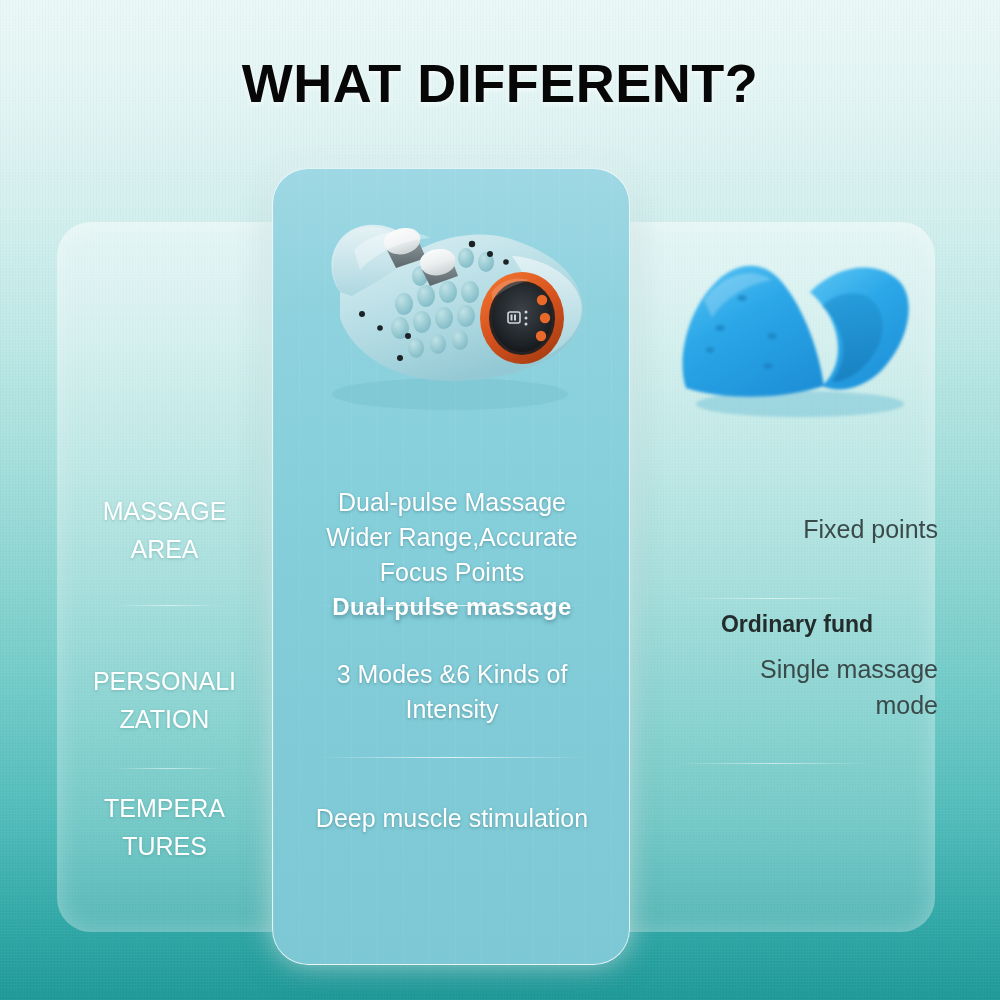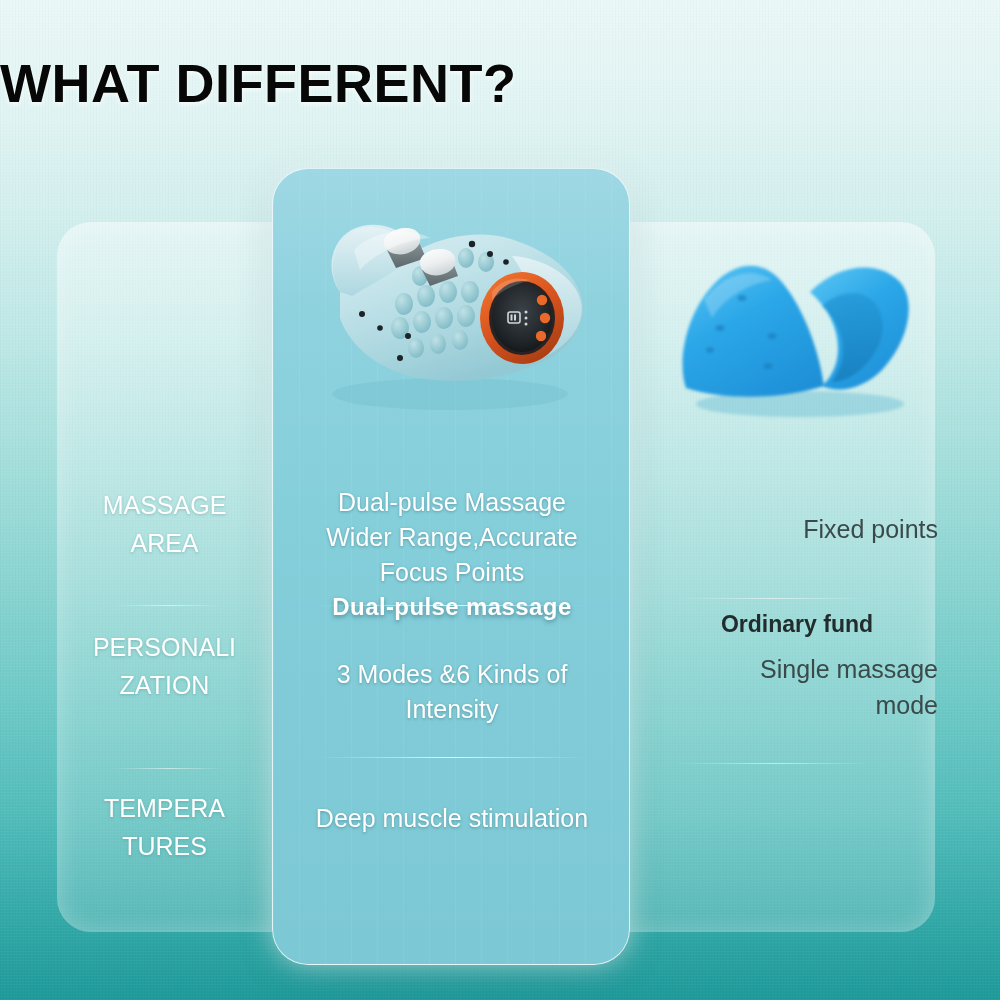--- a/index.html
+++ b/index.html
@@ -24,21 +24,21 @@
   #noise {
     position:absolute; inset:0; pointer-events:none; opacity:.055;
     background-image:
       repeating-linear-gradient(0deg, rgba(255,255,255,.5) 0 1px, rgba(0,0,0,.0) 1px 3px),
       repeating-linear-gradient(90deg, rgba(0,0,0,.35) 0 1px, rgba(0,0,0,0) 1px 3px);
   }
 
   
   #title {
     position:absolute; left:0; top:52px; width:1000px;
-    text-align:left;
+    text-align:center;
     font-size:54px; font-weight:bold; letter-spacing:.5px;
     color:#070707;
     text-shadow:0 2px 5px rgba(255,255,255,.75);
   }
 
   
   #panel {
     position:absolute; left:57px; top:222px; width:878px; height:710px;
     border-radius:34px;
     background:linear-gradient(180deg,
@@ -117,27 +117,27 @@
 <body>
 
 <div id="noise"></div>
 
 <div id="title">WHAT DIFFERENT?</div>
 
 <div id="panel"></div>
 
 <div id="leftcol">
 
-  <div class="lrow" style="top:246px;">
+  <div class="lrow" style="top:252px;">
     <div>MASSAGE</div>
     <div>AREA</div>
   </div>
   <div class="ldiv" style="top:365px;"></div>
 
-  <div class="lrow" style="top:388px;">
+  <div class="lrow" style="top:422px;">
     <div>PERSONALI</div>
     <div>ZATION</div>
   </div>
   <div class="ldiv" style="top:528px;"></div>
 
   <div class="lrow" style="top:549px;">
     <div>TEMPERA</div>
     <div>TURES</div>
   </div>
 </div>

